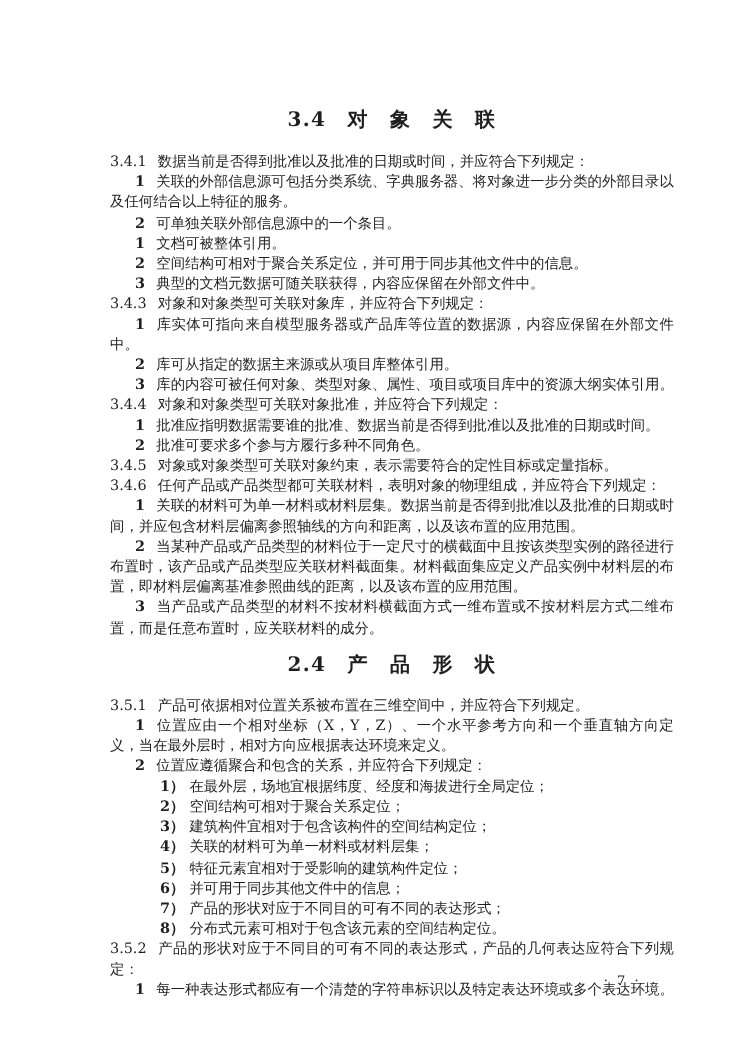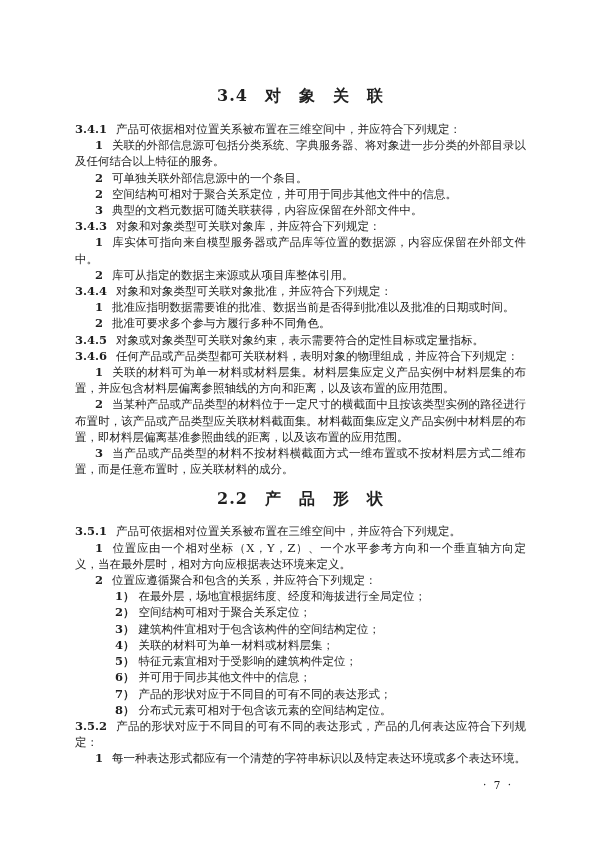--- a/index.html
+++ b/index.html
@@ -10,21 +10,21 @@
   body {
     width: 600px;
     height: 842px;
     position: relative;
     overflow: hidden;
     font-family: "DejaVu Serif", "Liberation Serif", serif;
     color: #1f1f1f;
   }
   .content {
     position: absolute;
-    left: 75px;
+    left: 88px;
     top: 84px;
     width: 451px;
   }
   .sec-heading {
     font-size: 16px;
     line-height: 24px;
     font-weight: 700;
     text-align: center;
     margin: 0 0 13px 0;
     letter-spacing: 1px;
@@ -33,21 +33,21 @@
     margin-top: 10px;
     margin-bottom: 12px;
   }
   p {
     margin: 0;
     font-size: 11.5px;
     line-height: 16.2px;
     text-align: justify;
   }
   .clause { text-indent: 0; }
-  .clause .num { font-weight: 700; padding-right: 9px; }
+  .clause .num { font-weight: 400; padding-right: 9px; }
   .item { text-indent: 20px; }
   .item .num { font-weight: 700; padding-right: 9px; }
   .sub { text-indent: 40px; }
   .sub .num { font-weight: 700; padding-right: 4px; }
   .page-num {
     position: absolute;
     top: 779px;
     left: 75px;
     width: 438px;
     text-align: right;
@@ -55,43 +55,45 @@
     letter-spacing: 2px;
   }
 </style>
 </head>
 <body>
 
 <div class="content">
 
   <h2 class="sec-heading">3.4　对　象　关　联</h2>
 
-  <p class="clause"><span class="num">3.4.1</span><span class="txt">产品可依据相对位置关系被布置在三维空间中，并应符合下列规定：</span></p>
+  <p class="clause"><span class="num">3.4.1</span><span class="txt">数据当前是否得到批准以及批准的日期或时间，并应符合下列规定：</span></p>
   <p class="item"><span class="num">1</span><span class="txt">关联的外部信息源可包括分类系统、字典服务器、将对象进一步分类的外部目录以及任何结合以上特征的服务。</span></p>
   <p class="item"><span class="num">2</span><span class="txt">可单独关联外部信息源中的一个条目。</span></p>
 
+  <p class="item"><span class="num">1</span><span class="txt">文档可被整体引用。</span></p>
   <p class="item"><span class="num">2</span><span class="txt">空间结构可相对于聚合关系定位，并可用于同步其他文件中的信息。</span></p>
   <p class="item"><span class="num">3</span><span class="txt">典型的文档元数据可随关联获得，内容应保留在外部文件中。</span></p>
 
   <p class="clause"><span class="num">3.4.3</span><span class="txt">对象和对象类型可关联对象库，并应符合下列规定：</span></p>
   <p class="item"><span class="num">1</span><span class="txt">库实体可指向来自模型服务器或产品库等位置的数据源，内容应保留在外部文件中。</span></p>
   <p class="item"><span class="num">2</span><span class="txt">库可从指定的数据主来源或从项目库整体引用。</span></p>
+  <p class="item"><span class="num">3</span><span class="txt">库的内容可被任何对象、类型对象、属性、项目或项目库中的资源大纲实体引用。</span></p>
 
   <p class="clause"><span class="num">3.4.4</span><span class="txt">对象和对象类型可关联对象批准，并应符合下列规定：</span></p>
   <p class="item"><span class="num">1</span><span class="txt">批准应指明数据需要谁的批准、数据当前是否得到批准以及批准的日期或时间。</span></p>
   <p class="item"><span class="num">2</span><span class="txt">批准可要求多个参与方履行多种不同角色。</span></p>
 
   <p class="clause"><span class="num">3.4.5</span><span class="txt">对象或对象类型可关联对象约束，表示需要符合的定性目标或定量指标。</span></p>
 
   <p class="clause"><span class="num">3.4.6</span><span class="txt">任何产品或产品类型都可关联材料，表明对象的物理组成，并应符合下列规定：</span></p>
-  <p class="item"><span class="num">1</span><span class="txt">关联的材料可为单一材料或材料层集。材料层集应定义产品实例中材料层集的布置，并应包含材料层偏离参照轴线的方向和距离，以及该布置的应用范围。</span></p>
+  <p class="item"><span class="num">1</span><span class="txt">关联的材料可为单一材料或材料层集。数据当前是否得到批准以及批准的日期或时间，并应包含材料层偏离参照轴线的方向和距离，以及该布置的应用范围。</span></p>
   <p class="item"><span class="num">2</span><span class="txt">当某种产品或产品类型的材料位于一定尺寸的横截面中且按该类型实例的路径进行布置时，该产品或产品类型应关联材料截面集。材料截面集应定义产品实例中材料层的布置，即材料层偏离基准参照曲线的距离，以及该布置的应用范围。</span></p>
   <p class="item"><span class="num">3</span><span class="txt">当产品或产品类型的材料不按材料横截面方式一维布置或不按材料层方式二维布置，而是任意布置时，应关联材料的成分。</span></p>
 
-  <h2 class="sec-heading second">2.2　产　品　形　状</h2>
+  <h2 class="sec-heading second">2.4　产　品　形　状</h2>
 
   <p class="clause"><span class="num">3.5.1</span><span class="txt">产品可依据相对位置关系被布置在三维空间中，并应符合下列规定。</span></p>
   <p class="item"><span class="num">1</span><span class="txt">位置应由一个相对坐标（X，Y，Z）、一个水平参考方向和一个垂直轴方向定义，当在最外层时，相对方向应根据表达环境来定义。</span></p>
   <p class="item"><span class="num">2</span><span class="txt">位置应遵循聚合和包含的关系，并应符合下列规定：</span></p>
 
   <p class="sub"><span class="num">1）</span><span class="txt">在最外层，场地宜根据纬度、经度和海拔进行全局定位；</span></p>
   <p class="sub"><span class="num">2）</span><span class="txt">空间结构可相对于聚合关系定位；</span></p>
   <p class="sub"><span class="num">3）</span><span class="txt">建筑构件宜相对于包含该构件的空间结构定位；</span></p>
   <p class="sub"><span class="num">4）</span><span class="txt">关联的材料可为单一材料或材料层集；</span></p>
   <p class="sub"><span class="num">5）</span><span class="txt">特征元素宜相对于受影响的建筑构件定位；</span></p>

